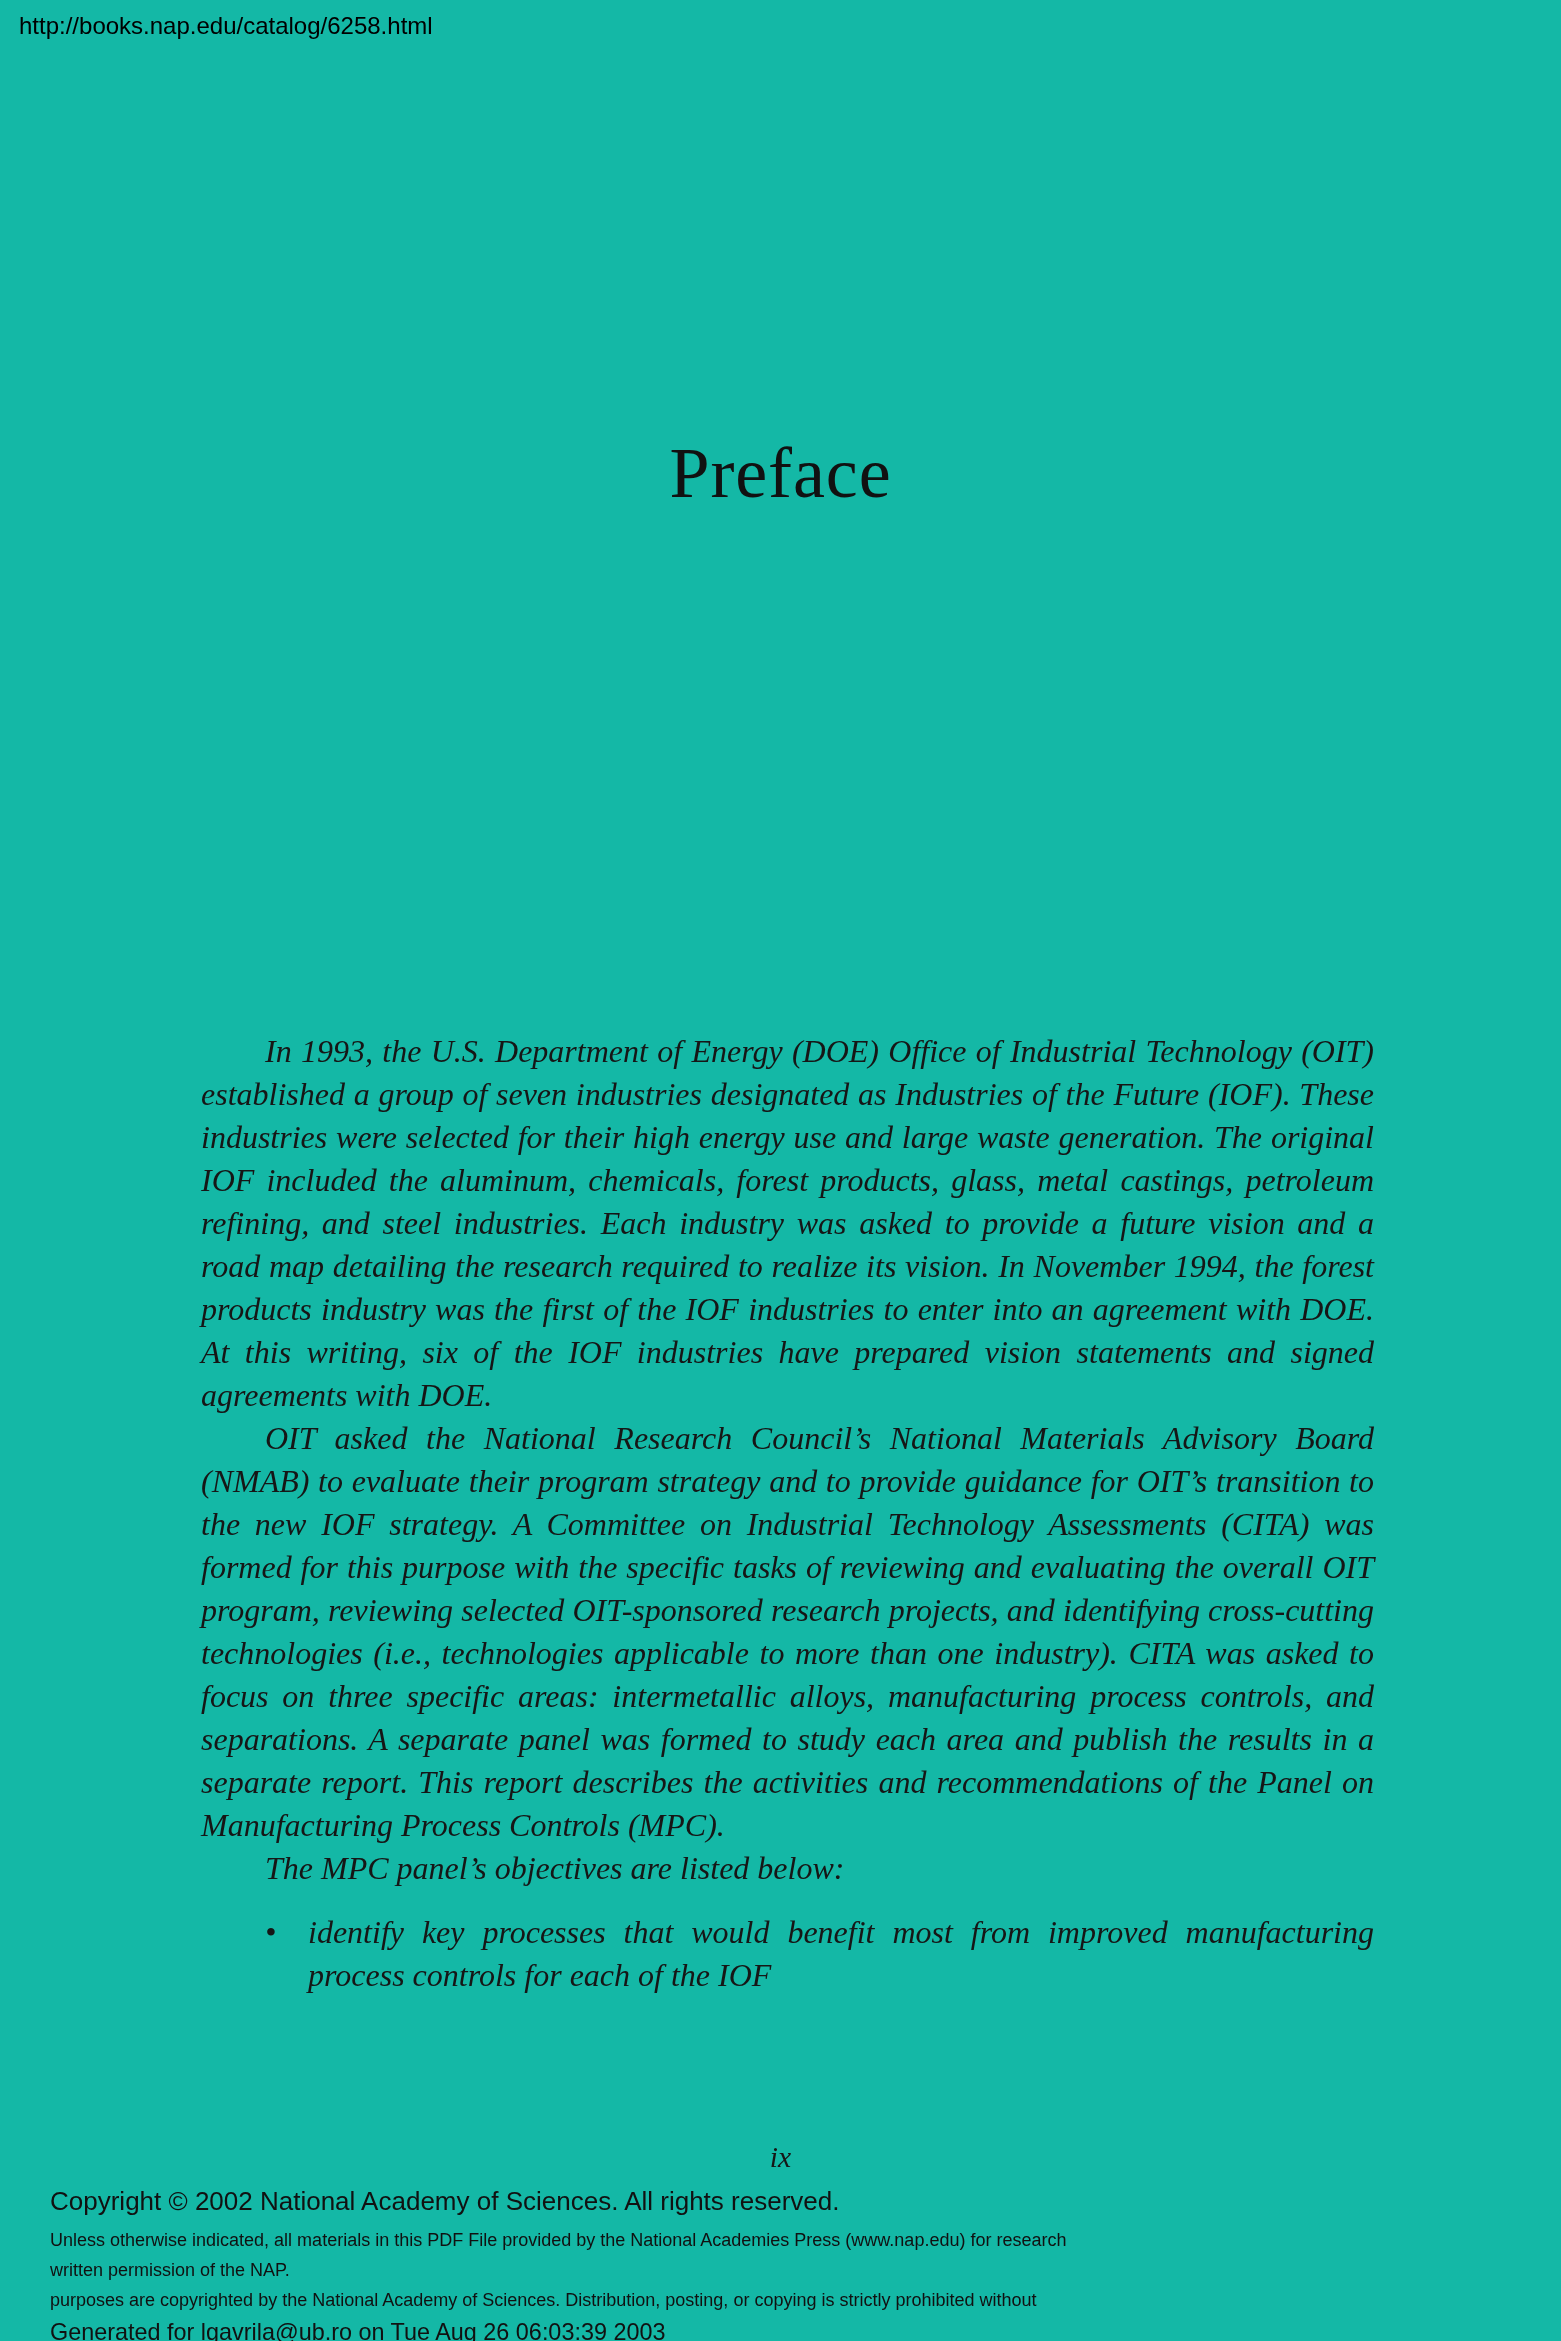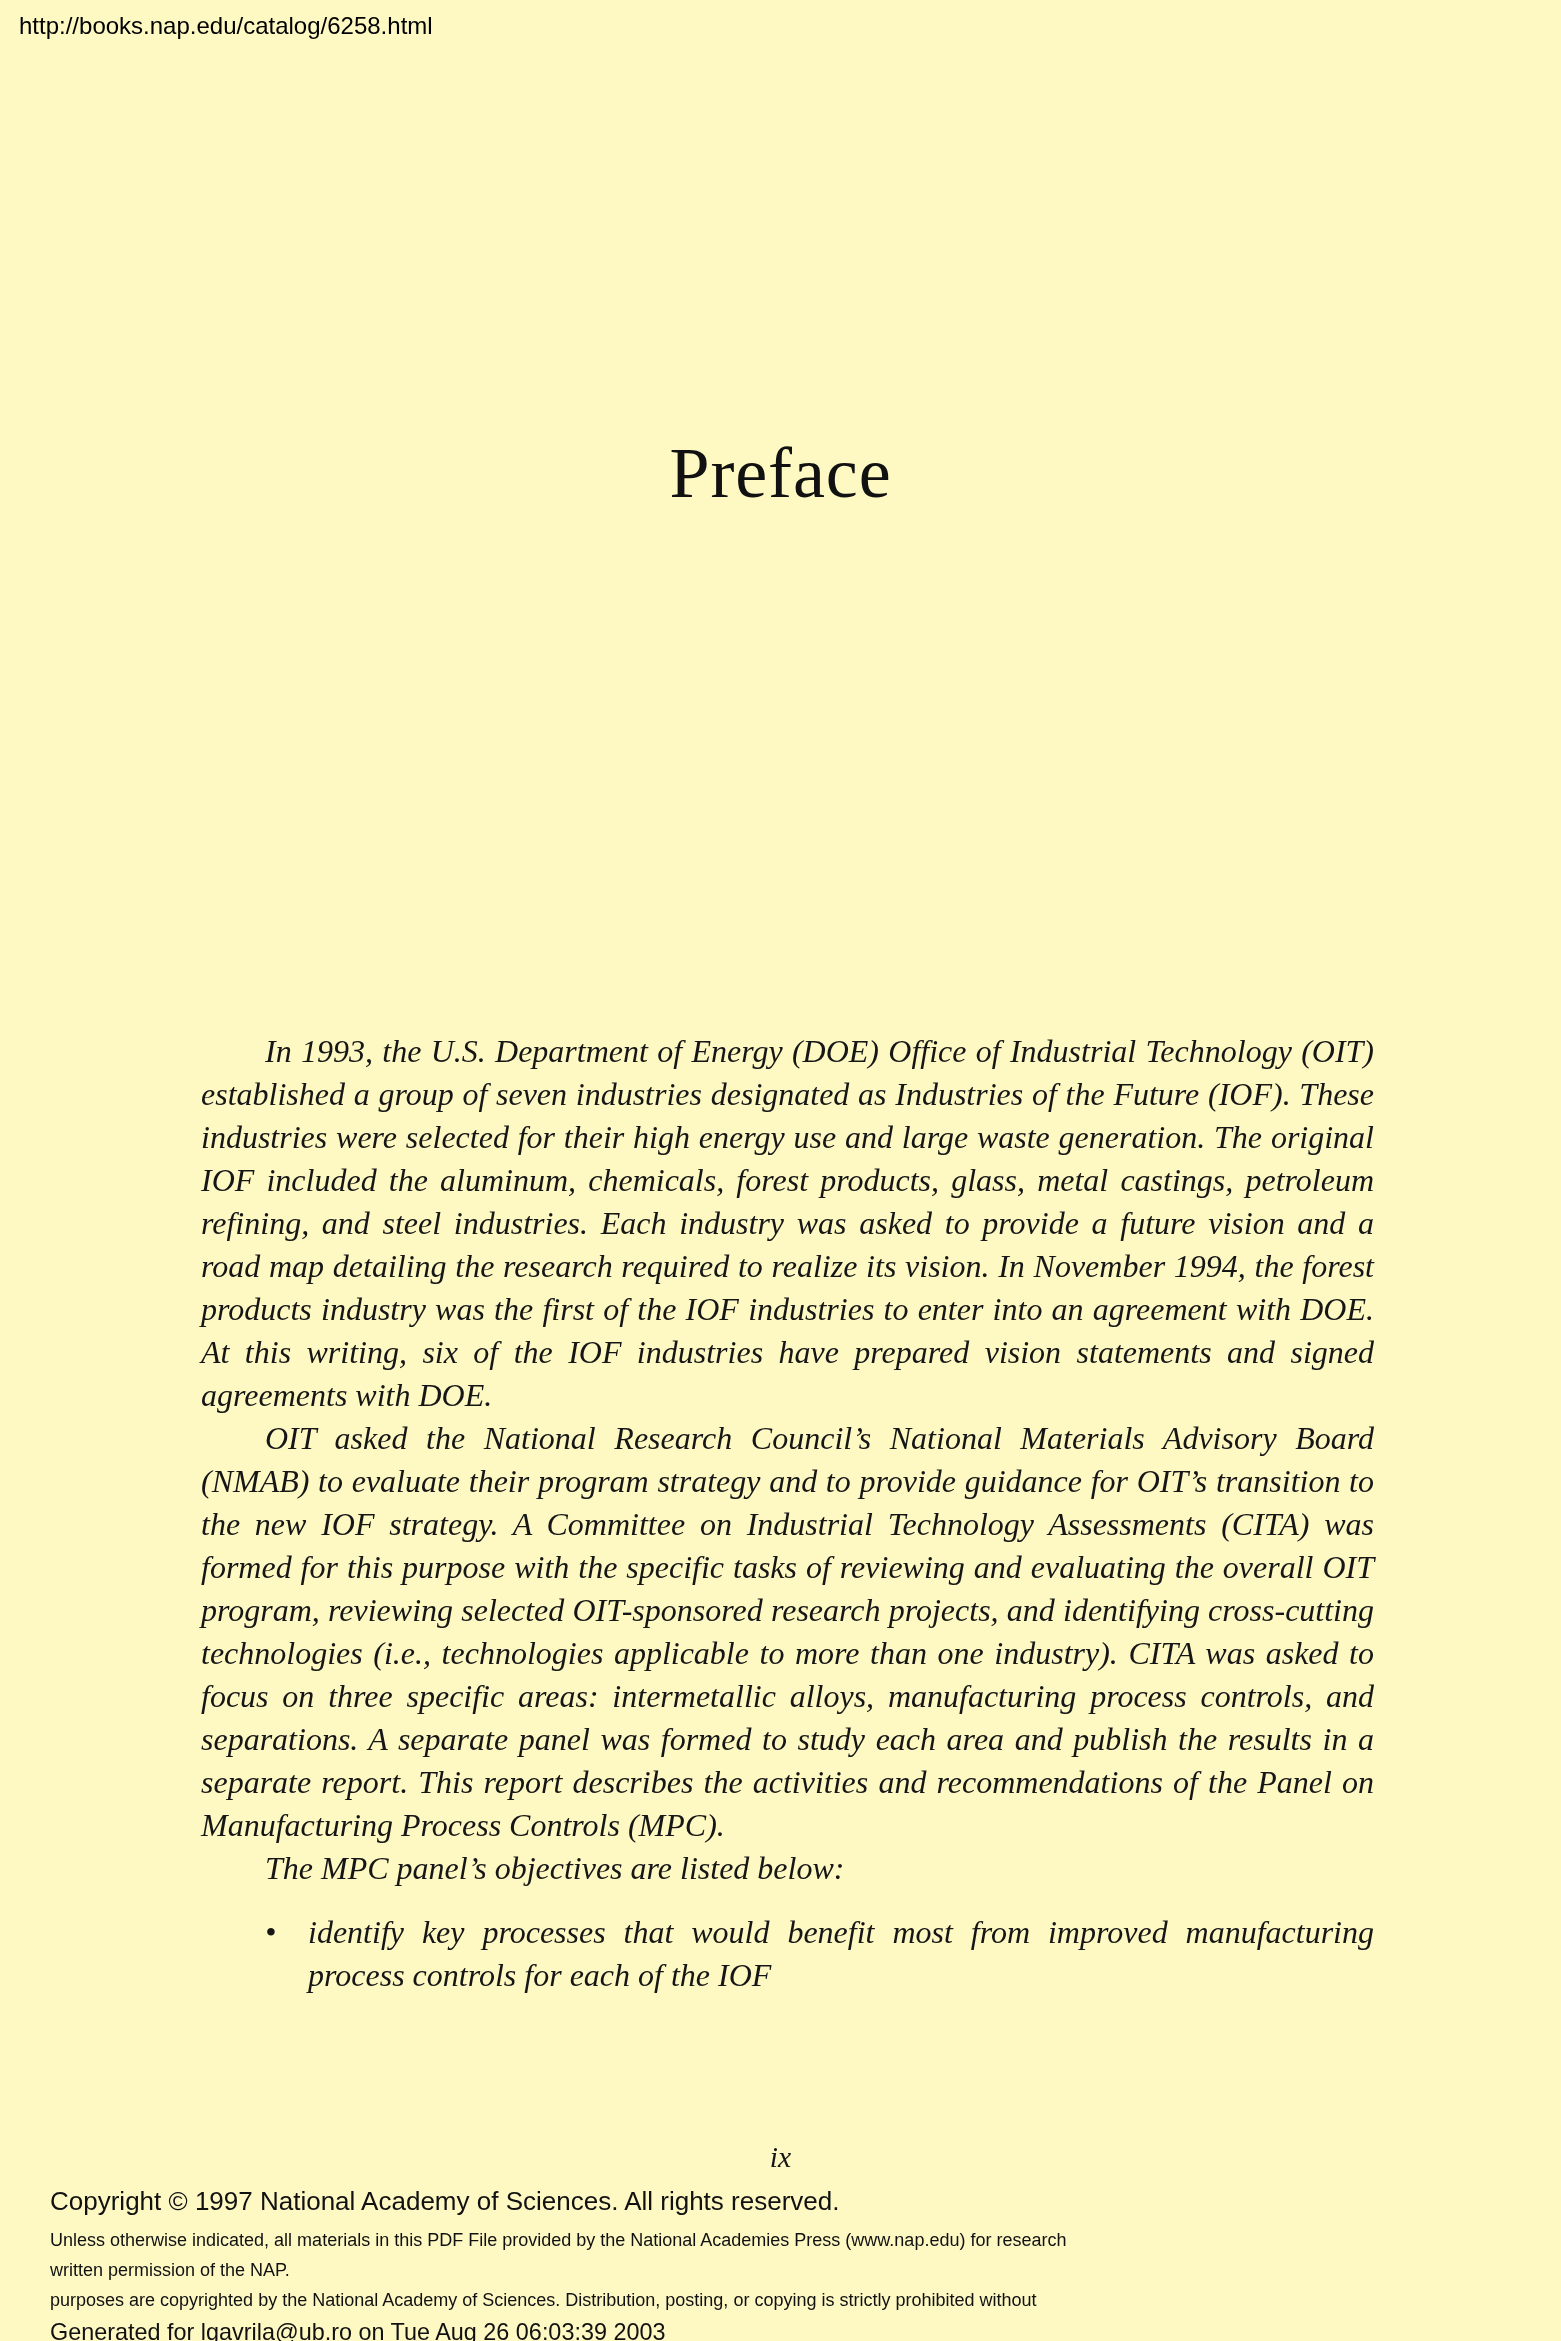--- a/index.html
+++ b/index.html
@@ -4,21 +4,21 @@
 <style>
   html, body {
     margin: 0;
     padding: 0;
     background: #ffffff;
   }
   .page {
     position: relative;
     width: 1561px;
     height: 2342px;
-    background: #fef9c3;
+    background: #14b8a6;
     color: #141414;
     font-family: "Liberation Serif", serif;
     overflow: hidden;
   }
   .url-header {
     position: absolute;
     left: 19px;
     top: 12px;
     font-family: "Liberation Sans", sans-serif;
     font-size: 24px;
@@ -115,21 +115,21 @@
       <div class="bullet-item">
         <span class="bullet-glyph">•</span>
         <span class="bullet-text">identify key processes that would benefit most from improved manufacturing process controls for each of the IOF</span>
       </div>
     </div>
   </div>
 
   <div class="page-number">ix</div>
 
   <div class="footer">
-    <div class="footer-copyright">Copyright © 1997 National Academy of Sciences. All rights reserved.</div>
+    <div class="footer-copyright">Copyright © 2002 National Academy of Sciences. All rights reserved.</div>
     <div class="footer-notice-line">Unless otherwise indicated, all materials in this PDF File provided by the National Academies Press (www.nap.edu) for research</div>
     <div class="footer-notice-line">written permission of the NAP.</div>
     <div class="footer-notice-line">purposes are copyrighted by the National Academy of Sciences. Distribution, posting, or copying is strictly prohibited without</div>
     <div class="footer-generated">Generated for lgavrila@ub.ro on Tue Aug 26 06:03:39 2003</div>
   </div>
 
 </div>
 
 
 </body></html>

